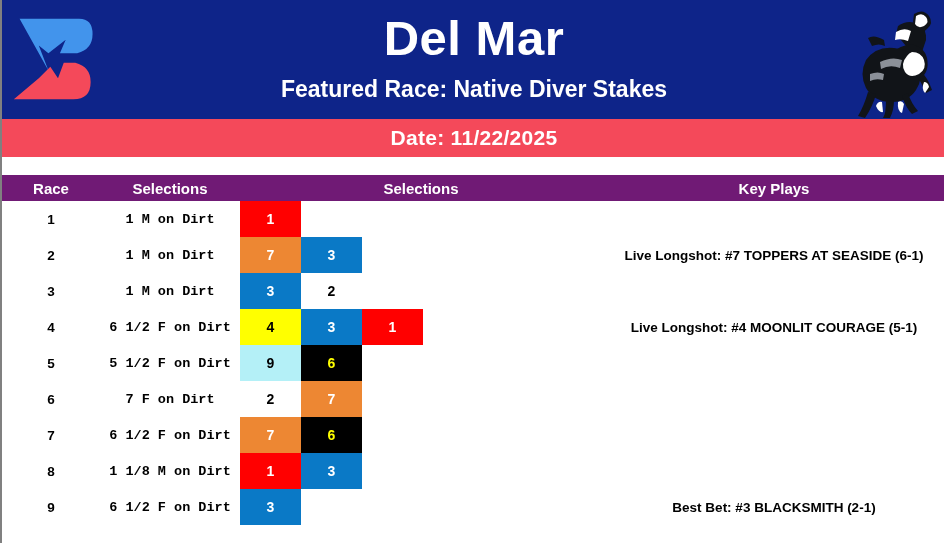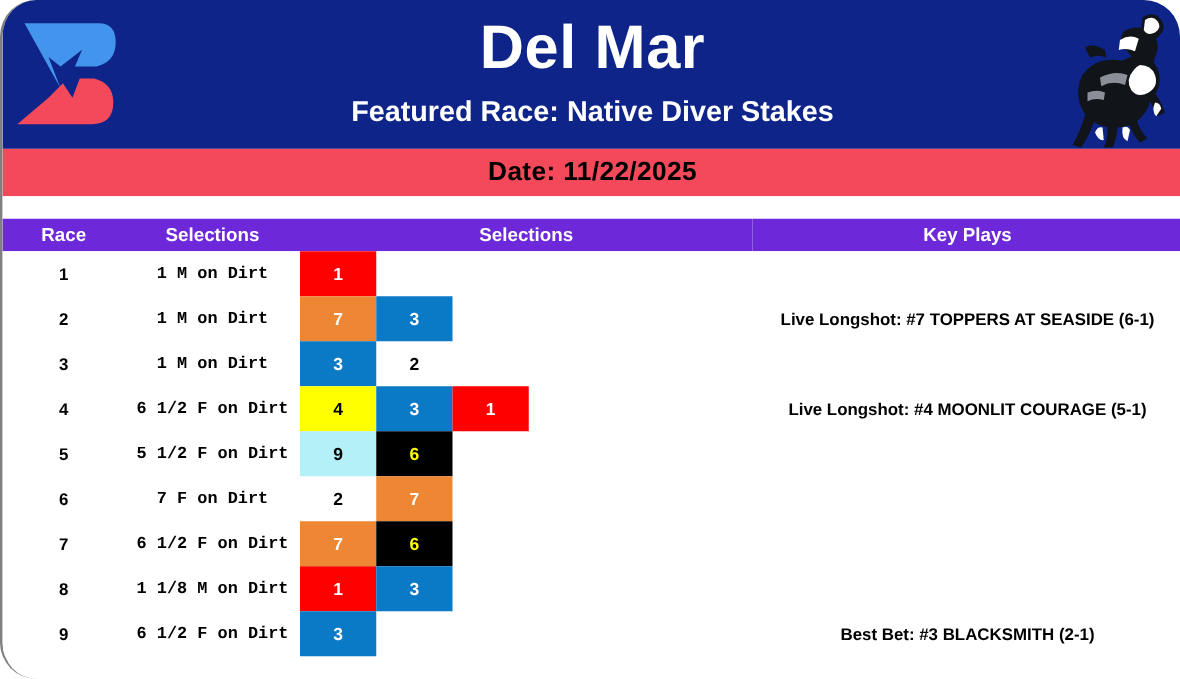--- a/index.html
+++ b/index.html
@@ -13,21 +13,20 @@
     -webkit-font-smoothing: antialiased;
   }
   #page {
     position: relative;
     width: 944px;
     height: 543px;
     overflow: hidden;
     background: #ffffff;
     border-left: 2px solid #808080;
     box-sizing: border-box;
-    border-radius: 29px;
   }
 
   
   .masthead {
     position: relative;
     width: 944px;
     height: 119px;
     background: #0e2489;
     overflow: hidden;
   }
@@ -75,39 +74,39 @@
     width: 944px;
     height: 38px;
     background: #f4495a;
     display: flex;
     align-items: center;
     justify-content: center;
   }
   .date-text {
     font-size: 21px;
     font-weight: bold;
-    color: #000000;
+    color: #ffffff;
     letter-spacing: 0.3px;
   }
 
   
   .band-gap {
     width: 944px;
     height: 18px;
     background: #ffffff;
   }
 
   
   .card-table {
     width: 944px;
     border-collapse: collapse;
     table-layout: fixed;
   }
   .card-table thead th {
-    background: #6d28d9;
+    background: #701a75;
     color: #ffffff;
     font-size: 15px;
     font-weight: bold;
     height: 26px;
     padding: 0;
     text-align: center;
     vertical-align: middle;
   }
   .col-race    { width: 98px; }
   .col-cond    { width: 140px; }

